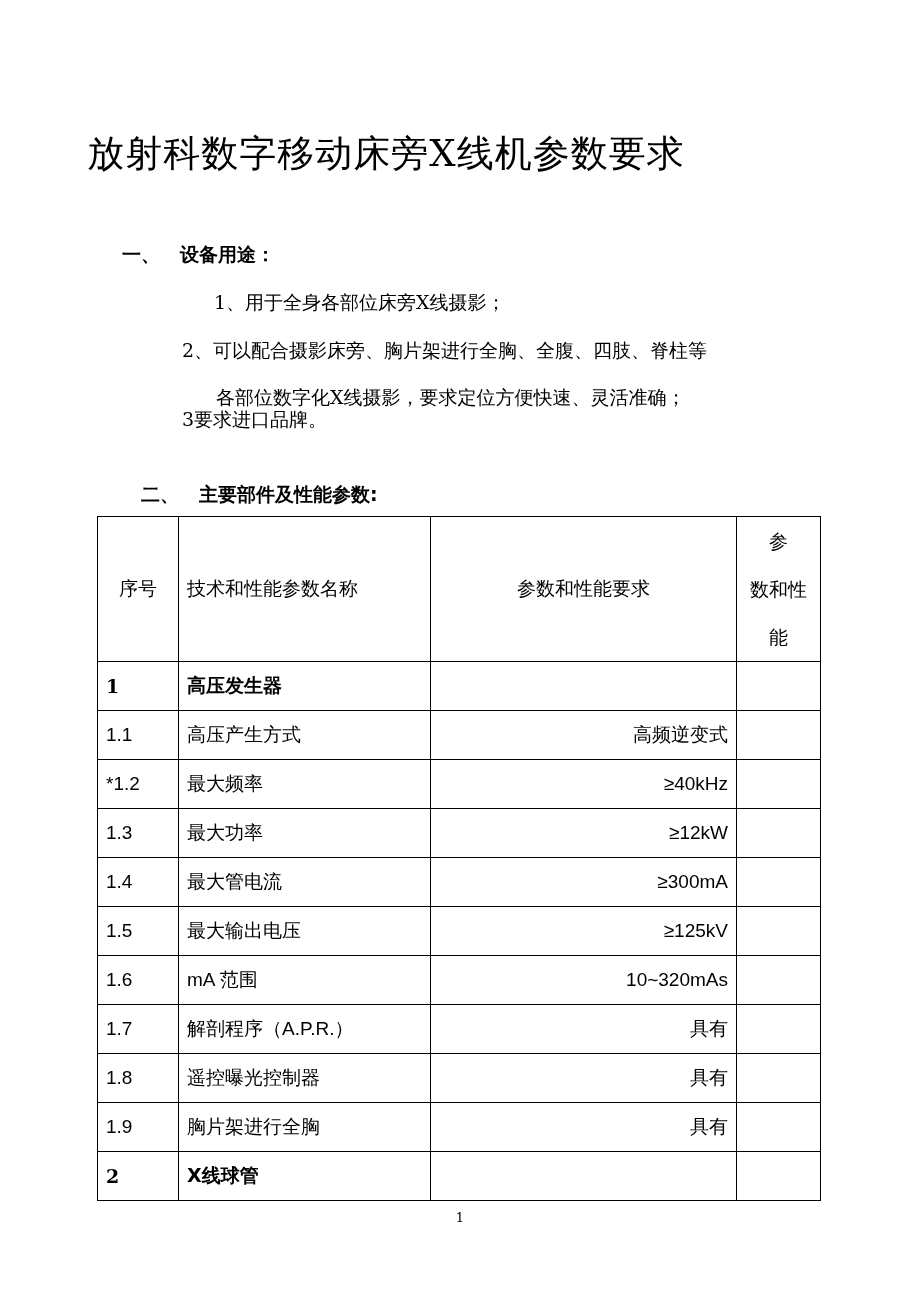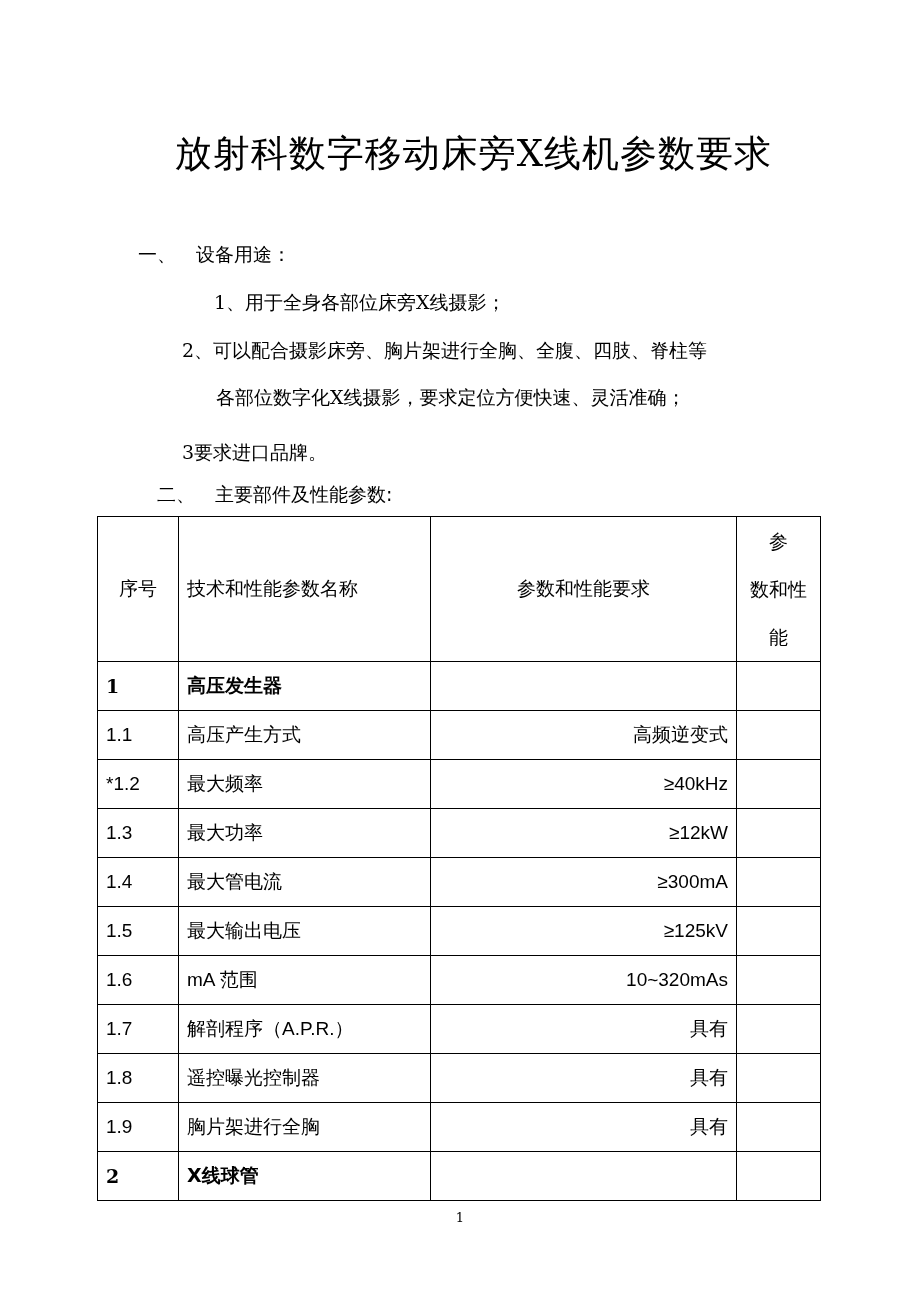--- a/index.html
+++ b/index.html
@@ -1,20 +1,20 @@
 <!DOCTYPE html>
 <html><head>
 <meta charset="utf-8">
 <style>
   html, body { margin: 0; padding: 0; background: #ffffff; }
   body { width: 920px; height: 1302px; position: relative; overflow: hidden;
          font-family: "DejaVu Serif", "Liberation Serif", serif; color: #000; }
-  .page-title { position: absolute; top: 128px; left: 0; width: 772px; text-align: right;
+  .page-title { position: absolute; top: 128px; left: 0; width: 772px; text-align: center;
                 font-size: 37px; line-height: 52px; font-family: "DejaVu Serif", serif; letter-spacing: 1px; }
-  .section-heading { position: absolute; left: 138px; font-size: 19px; line-height: 28px; font-weight: normal;
+  .section-heading { position: absolute; left: 122px; font-size: 19px; line-height: 28px; font-weight: bold;
                      font-family: "DejaVu Sans", sans-serif; }
   .section-heading .num { display: inline-block; width: 58px; }
   .para { position: absolute; left: 182px; font-size: 19px; line-height: 28px; font-family: "DejaVu Serif", serif; }
   .para.indent { left: 216px; }
   table.spec { position: absolute; top: 516px; left: 97px; width: 724px; border-collapse: collapse; table-layout: fixed; }
   table.spec td, table.spec th { border: 1px solid #000; font-size: 19px; padding: 0 8px; font-weight: normal;
                                  font-family: "DejaVu Sans", sans-serif; }
   table.spec th { height: 144px; }
   table.spec td { height: 48px; font-family: Liberation Sans, sans-serif; }
   .col-no { width: 81px; } .col-name { width: 252px; } .col-req { width: 306px; } .col-resp { width: 84px; }
@@ -30,21 +30,21 @@
 
 <div>
   <div class="page-title">放射科数字移动床旁X线机参数要求</div>
 
   <div class="section-heading" style="top:240px;">
     <span class="num">一、</span><span>设备用途：</span>
   </div>
   <div class="para" style="top:288px;margin-left:32px;">1、用于全身各部位床旁X线摄影；</div>
   <div class="para" style="top:336px;">2、可以配合摄影床旁、胸片架进行全胸、全腹、四肢、脊柱等</div>
   <div class="para indent" style="top:383px;">各部位数字化X线摄影，要求定位方便快速、灵活准确；</div>
-  <div class="para" style="top:438px;">3要求进口品牌。</div>
+  <div class="para" style="top:405px;">3要求进口品牌。</div>
 
   <div class="section-heading" style="top:480px;margin-left:19px;">
     <span class="num">二、</span><span>主要部件及性能参数:</span>
   </div>
 
   <table class="spec">
     <colgroup>
         <col class="col-no">
         <col class="col-name">
         <col class="col-req">

